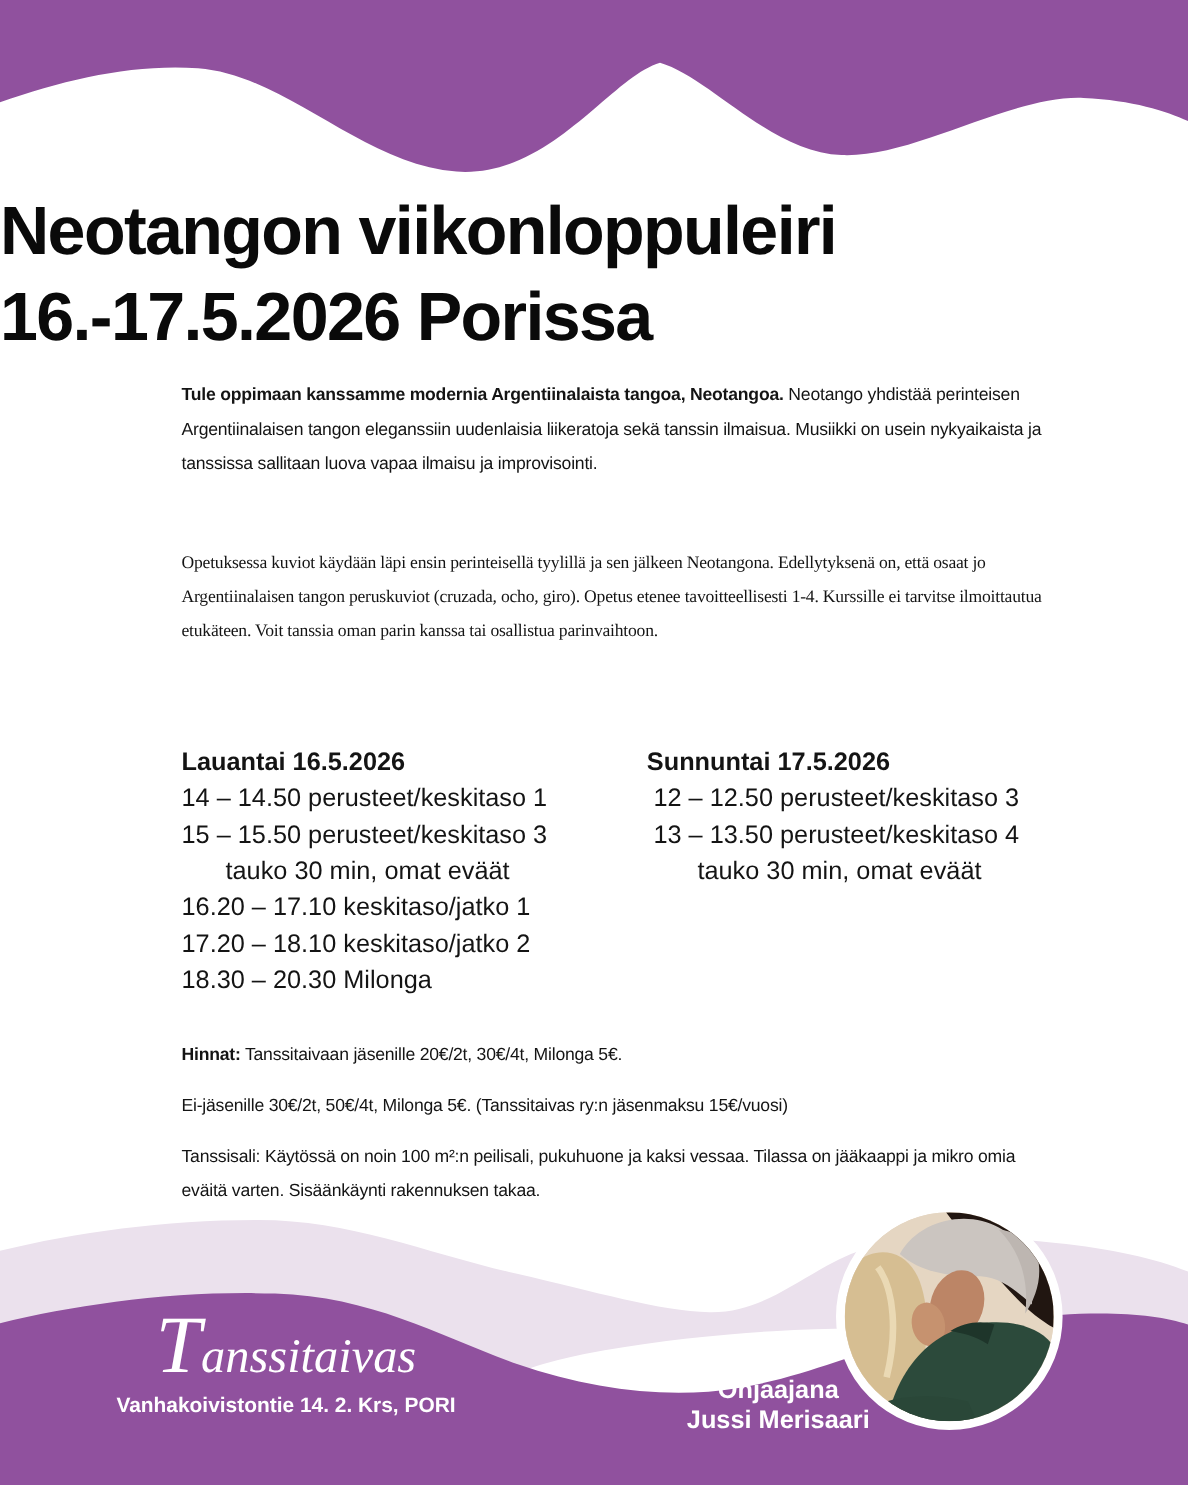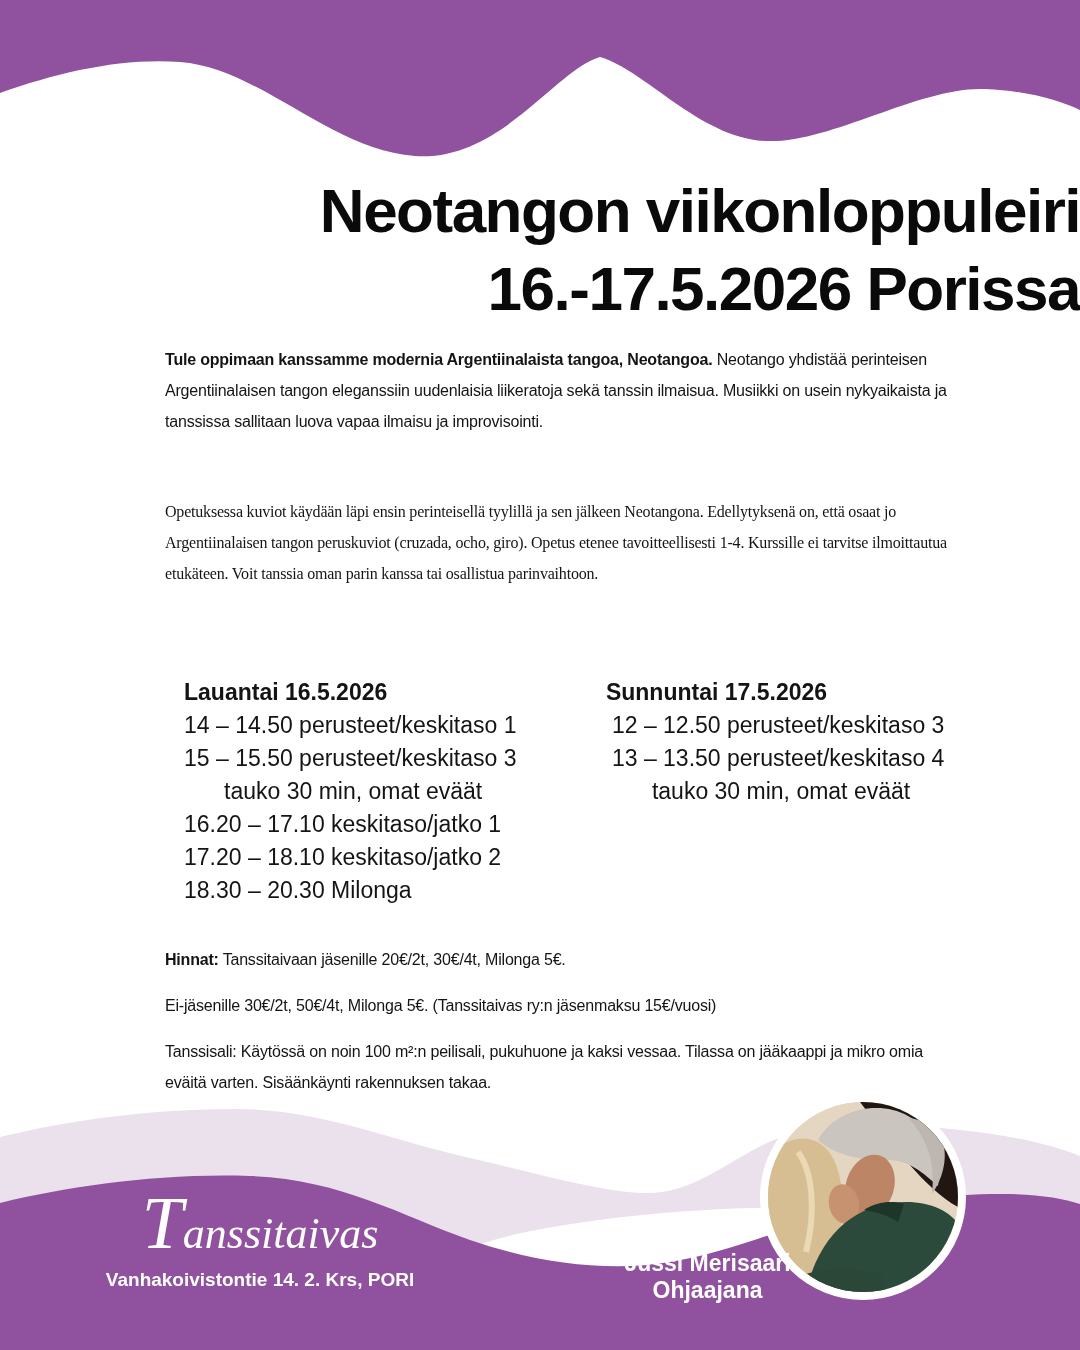--- a/index.html
+++ b/index.html
@@ -4,30 +4,30 @@
 <style>
   html,body{margin:0;padding:0;background:#ffffff;}
   .canvas{
     position:relative;width:1080px;height:1350px;margin:0 auto;background:#fff;overflow:hidden;
     font-family:"Liberation Sans","DejaVu Sans",sans-serif;font-stretch:condensed;color:#141414;
   }
   .wave{position:absolute;left:0;}
   .wave.header{top:0;}
   .wave.footer{top:1080px;}
 
-  .title{position:absolute;top:172px;left:0;width:1080px;text-align:right;
+  .title{position:absolute;top:172px;left:0;width:1080px;text-align:left;
     font-weight:700;font-size:62px;line-height:78px;letter-spacing:-1.5px;color:#0a0a0a;}
 
   .para{position:absolute;left:165px;width:790px;margin:0;font-size:16px;line-height:31px;letter-spacing:-0.2px;}
   .b{font-weight:700;}
   .p1{top:344px;}
   .p2{top:496px;font-family:Liberation Serif, serif;}
 
   .schedule{position:absolute;left:165px;top:676px;width:800px;display:flex;}
-  .sched-col{width:423px;margin-left:19px;}
+  .sched-col{width:423px;}
   .sched-col.sun{width:377px;}
   .sched-head{font-weight:700;font-size:23px;line-height:33px;}
   .sched-item{font-size:23px;line-height:33px;}
   .sched-item.indent{padding-left:40px;}
   .sun .sched-item{padding-left:6px;}
   .sun .sched-item.indent{padding-left:46px;}
 
   .pricing1{top:944px;}
   .pricing2{top:990px;}
   .venue{top:1036px;}
@@ -126,17 +126,17 @@
       <path d="M0,190 C30,168 70,162 112,172 L120,190 Z" fill="#2A4738"></path>
     </svg>
   </div>
 
   <div class="footer-left">
     <div class="logo">Tanssitaivas</div>
     <div class="address">Vanhakoivistontie 14. 2. Krs, PORI</div>
   </div>
 
   <div class="instructor">
+    <div>Ohjaajana</div>
     <div>Jussi Merisaari</div>
-    <div>Ohjaajana</div>
   </div>
 
 </div>
 
 </body></html>

